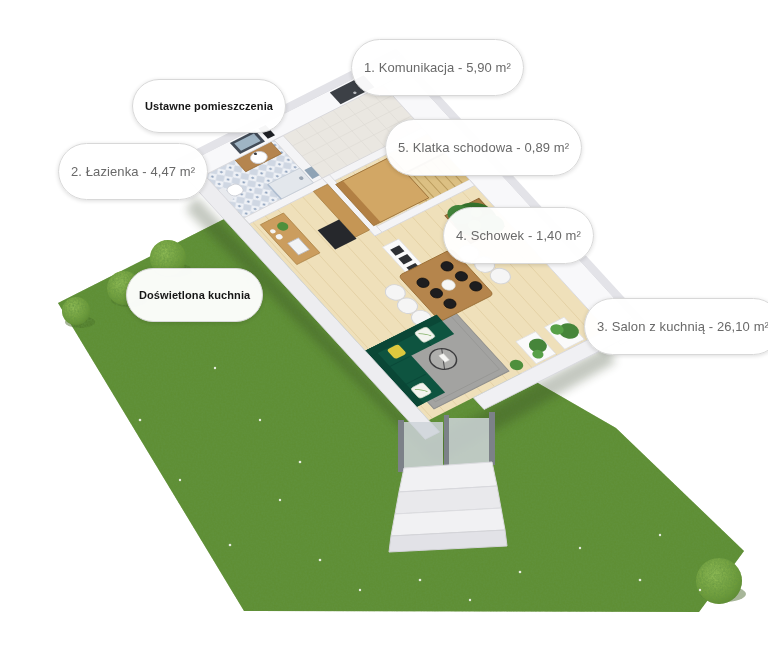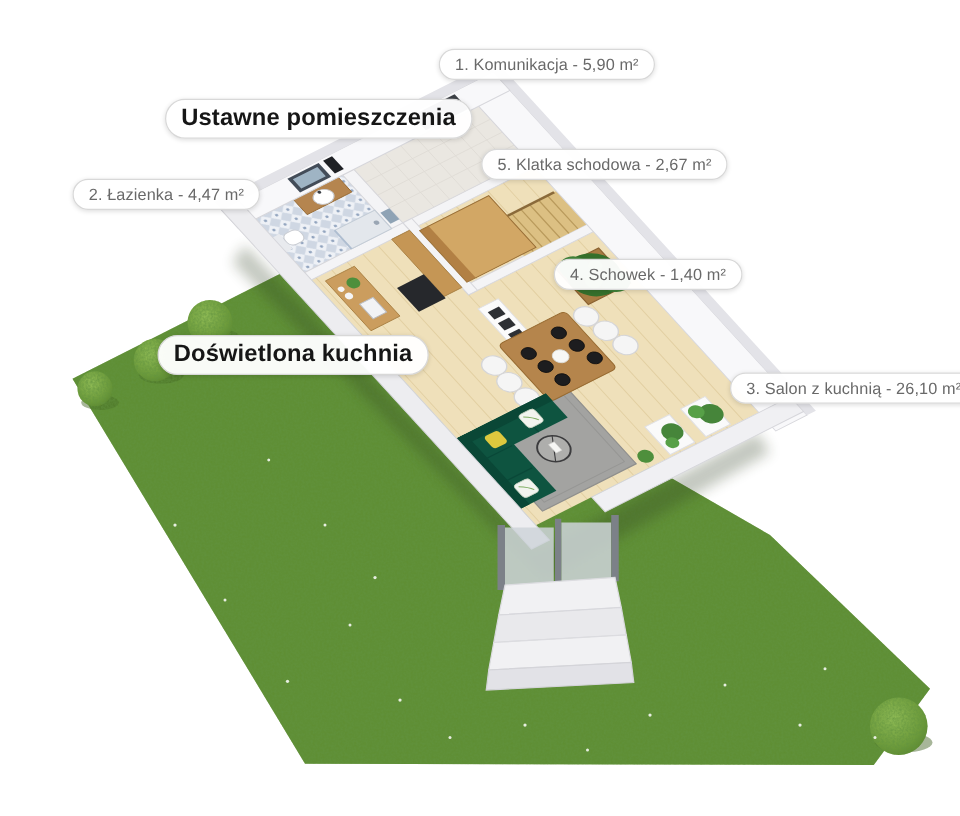--- a/index.html
+++ b/index.html
@@ -1,30 +1,30 @@
 <!DOCTYPE html>
 <html><head>
 <meta charset="utf-8">
 <style>
   html,body{margin:0;padding:0;background:#ffffff;font-family:"Liberation Sans",sans-serif;}
   #stage{position:relative;width:768px;height:653px;background:#ffffff;overflow:hidden;}
   #scene{position:absolute;left:0;top:0;}
   .pill{
     position:absolute;
     display:inline-block;
-    padding:4px 12px;
+    padding:20px 12px;
     background:rgba(255,255,255,0.96);
     border:1px solid #d8d8d8;
     border-radius:999px;
     box-shadow:0 1px 4px rgba(0,0,0,0.14);
     white-space:nowrap;
     z-index:5;
   }
   .pill.area{font-size:13px;color:#696969;font-weight:400;letter-spacing:.1px;}
-  .pill.feature{font-size:19px;color:#161616;font-weight:600;letter-spacing:.1px;}
+  .pill.feature{font-size:11px;color:#161616;font-weight:600;letter-spacing:.1px;}
   #lbl-komunikacja{left:351px;top:39px;}
   #lbl-ustawne{left:132px;top:79px;}
   #lbl-klatka{left:385px;top:119px;}
   #lbl-lazienka{left:58px;top:143px;}
   #lbl-schowek{left:443px;top:165px;margin-top:42px;}
   #lbl-kuchnia{left:126px;top:268px;}
   #lbl-salon{left:584px;top:298px;}
   #lbl-ogrod{left:596px;top:471px;}
 </style>
 </head>
@@ -271,18 +271,18 @@
       <polygon points="404,468 492,462 497,486 399,492" fill="#f1f1f3" stroke="#dcdce0" stroke-width="1"></polygon>
       <polygon points="399,492 497,486 501,508 395,514" fill="#e9e9ec" stroke="#d8d8dd" stroke-width="1"></polygon>
       <polygon points="395,514 501,508 505,530 391,536" fill="#f1f1f3" stroke="#dcdce0" stroke-width="1"></polygon>
       <polygon points="391,536 505,530 507,546 389,552" fill="#e2e2e7" stroke="#d4d4d9" stroke-width="1"></polygon>
     </g>
   </g>
 </svg>
 
   <div class="pill area" id="lbl-komunikacja">1. Komunikacja - 5,90 m²</div>
   <div class="pill feature" id="lbl-ustawne">Ustawne pomieszczenia</div>
-  <div class="pill area" id="lbl-klatka">5. Klatka schodowa - 2,67 m²</div>
+  <div class="pill area" id="lbl-klatka">5. Klatka schodowa - 0,89 m²</div>
   <div class="pill area" id="lbl-lazienka">2. Łazienka - 4,47 m²</div>
   <div class="pill area" id="lbl-schowek">4. Schowek - 1,40 m²</div>
   <div class="pill feature" id="lbl-kuchnia">Doświetlona kuchnia</div>
   <div class="pill area" id="lbl-salon">3. Salon z kuchnią - 26,10 m²</div>
 </div>
 
 </body></html>

